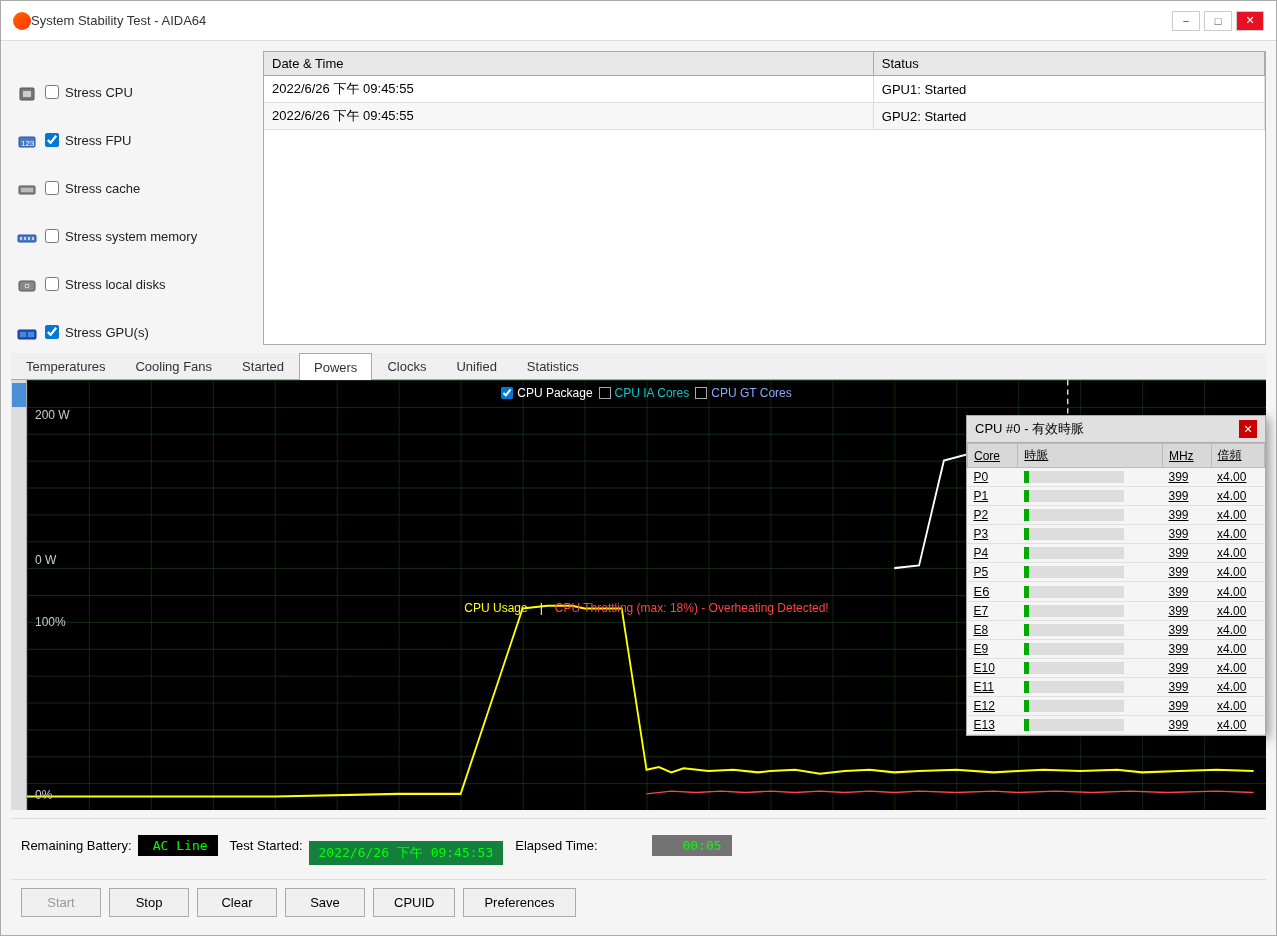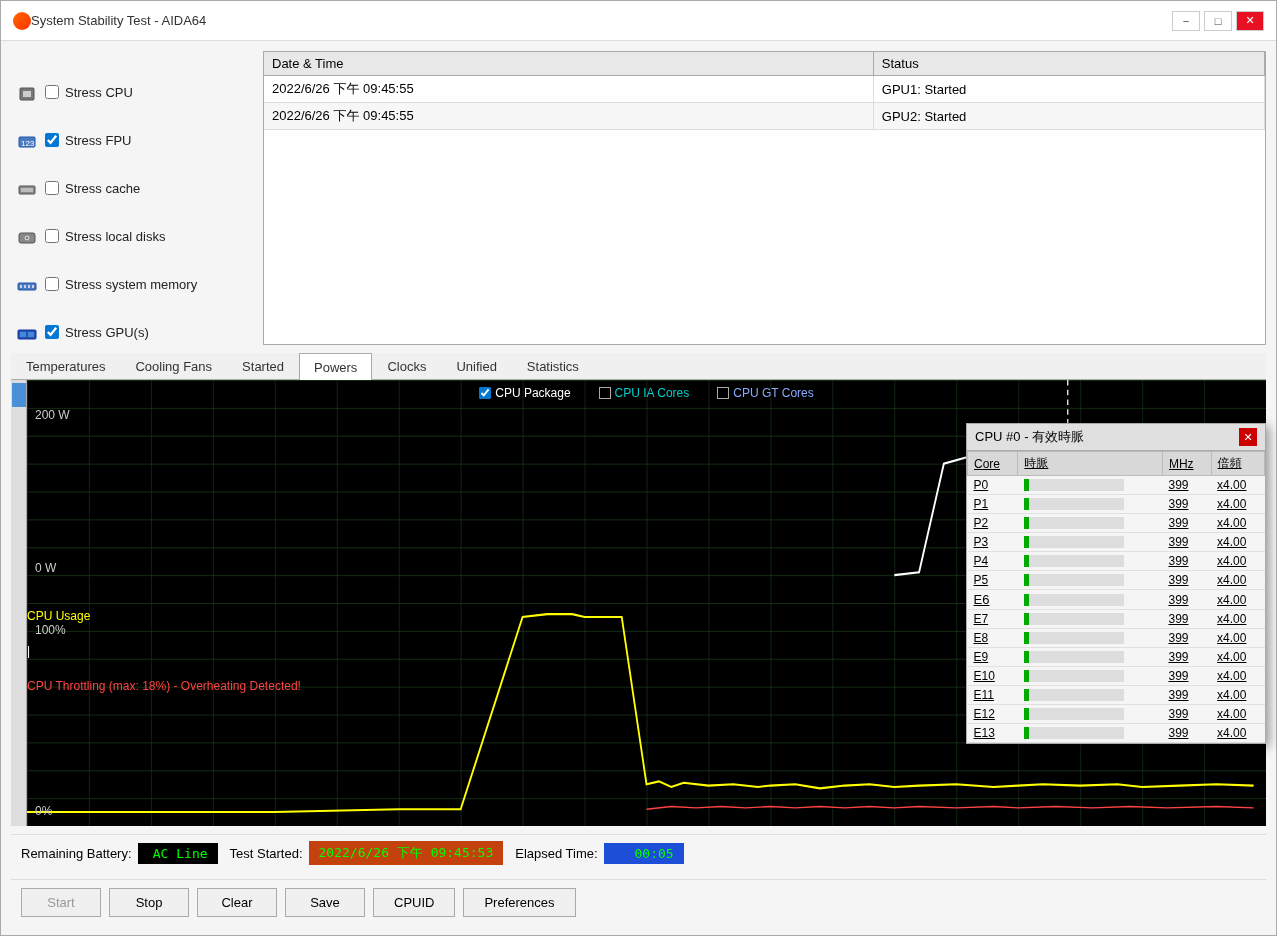--- a/index.html
+++ b/index.html
@@ -186,21 +186,21 @@
       right: 6px;
       color: white;
       font-size: 12px;
     }
     .chart-legend {
       position: absolute;
       top: 6px;
       width: 100%;
       display: flex;
       justify-content: center;
-      gap: 28px;
+      gap: 6px;
     }
     .legend-item {
       display: flex;
       align-items: center;
       gap: 4px;
       font-size: 12px;
       color: white;
     }
     .legend-color {
       width: 12px;
@@ -388,46 +388,46 @@
 
         <div class="stress-item">
           <div class="stress-icon">
             <svg viewBox="0 0 20 16" fill="none">
               <rect x="2" y="4" width="16" height="8" rx="1" fill="#888" stroke="#555" stroke-width="1"></rect>
               <rect x="4" y="6" width="12" height="4" fill="#bbb"></rect>
             </svg>
           </div>
           <input type="checkbox" id="chk-cache" style="">
           <label for="chk-cache" class="stress-label">Stress cache</label>
-        </div>
-
-        <div class="stress-item">
-          <div class="stress-icon">
-            <svg viewBox="0 0 20 16" fill="none">
-              <rect x="2" y="3" width="16" height="10" rx="2" fill="#888" stroke="#555" stroke-width="1"></rect>
-              <circle cx="10" cy="8" r="3" fill="#ccc" stroke="#888" stroke-width="1"></circle>
-              <circle cx="10" cy="8" r="1" fill="#666"></circle>
-            </svg>
-          </div>
-          <input type="checkbox" id="chk-disk" style="">
-          <label for="chk-disk" class="stress-label">Stress local disks</label>
         </div>
 
         <div class="stress-item">
           <div class="stress-icon">
             <svg viewBox="0 0 20 16" fill="none">
               <rect x="1" y="5" width="18" height="7" rx="1" fill="#4a7abf" stroke="#2255aa" stroke-width="1"></rect>
               <rect x="3" y="7" width="2" height="3" fill="#cce"></rect>
               <rect x="7" y="7" width="2" height="3" fill="#cce"></rect>
               <rect x="11" y="7" width="2" height="3" fill="#cce"></rect>
               <rect x="15" y="7" width="2" height="3" fill="#cce"></rect>
             </svg>
           </div>
           <input type="checkbox" id="chk-memory" style="">
           <label for="chk-memory" class="stress-label">Stress system memory</label>
+        </div>
+
+        <div class="stress-item">
+          <div class="stress-icon">
+            <svg viewBox="0 0 20 16" fill="none">
+              <rect x="2" y="3" width="16" height="10" rx="2" fill="#888" stroke="#555" stroke-width="1"></rect>
+              <circle cx="10" cy="8" r="3" fill="#ccc" stroke="#888" stroke-width="1"></circle>
+              <circle cx="10" cy="8" r="1" fill="#666"></circle>
+            </svg>
+          </div>
+          <input type="checkbox" id="chk-disk" style="">
+          <label for="chk-disk" class="stress-label">Stress local disks</label>
         </div>
 
         <div class="stress-item">
           <div class="stress-icon">
             <svg viewBox="0 0 20 16" fill="none">
               <rect x="1" y="4" width="18" height="9" rx="1" fill="#2255aa" stroke="#1133aa" stroke-width="1"></rect>
               <rect x="3" y="6" width="6" height="5" fill="#4488dd"></rect>
               <rect x="11" y="6" width="6" height="5" fill="#4488dd"></rect>
             </svg>
           </div>
@@ -524,21 +524,21 @@
 
               <svg style="position:absolute;top:0;left:0;width:100%;height:100%;" preserveAspectRatio="none" viewBox="0 0 1000 160">
                 <rect width="1000" height="160" fill="url(#vgrid)"></rect>
                 <rect width="1000" height="160" fill="url(#hgrid)"></rect>
 
                 <polyline points="0,150 200,150 300,148 350,148 400,10 420,8 440,8 450,10 480,10 500,130 510,128 520,132 530,129 550,131 570,130 590,132 600,131 620,130 640,133 660,131 680,130 700,132 720,131 750,130 780,132 800,131 820,130 850,131 880,130 900,132 930,131 960,130 990,131" fill="none" stroke="#ffff00" stroke-width="1.5"></polyline>
 
                 <polyline points="500,148 520,146 540,147 560,146 580,147 600,146 620,147 640,146 660,147 680,146 700,147 720,146 750,147 780,146 800,147 830,146 860,147 890,146 920,147 960,146 990,147" fill="none" stroke="#ff4444" stroke-width="1"></polyline>
               </svg>
 
-              <div style="position:absolute;top:6px;width:100%;display:flex;justify-content:center;gap:21px;flex-direction:column;">
+              <div style="position:absolute;top:6px;width:100%;display:flex;justify-content:center;gap:12px;">
                 <span style="color:#ffff00;font-size:12px;">CPU Usage</span>
                 <span style="color:white;font-size:12px;"> | </span>
                 <span style="color:#ff4444;font-size:12px;">CPU Throttling (max: 18%) - Overheating Detected!</span>
               </div>
               <span style="color:#ccc;font-size:12px;position:absolute;left:8px;top:20px;">100%</span>
               <span style="color:#ccc;font-size:12px;position:absolute;left:8px;bottom:8px;">0%</span>
             </div>
 
             <div class="cpu-popup" style="top:-180px;">
               <div class="cpu-popup-title">
@@ -703,25 +703,25 @@
       </div>
     </div>
 
     <div class="status-bar">
       <div class="status-field">
         <span>Remaining Battery:</span>
         <span class="status-value ac">AC Line</span>
       </div>
       <div class="status-field">
         <span>Test Started:</span>
-        <span class="status-value" style="background:#c2410c;color:#00ff00;min-width:160px;">2022/6/26 下午 09:45:53</span>
+        <span class="status-value" style="background:#15803d;color:#00ff00;min-width:160px;margin-top:16px;">2022/6/26 下午 09:45:53</span>
       </div>
       <div class="status-field">
         <span>Elapsed Time:</span>
-        <span class="status-value" style="background:#1d4ed8;color:#00ff00;">00:05</span>
+        <span class="status-value" style="background:#737373;color:#00ff00;margin-left:48px;">00:05</span>
       </div>
     </div>
 
     <div class="button-bar">
       <button class="btn disabled" style="color:#999;">Start</button>
       <button class="btn">Stop</button>
       <button class="btn">Clear</button>
       <button class="btn">Save</button>
       <button class="btn">CPUID</button>
       <button class="btn">Preferences</button>

